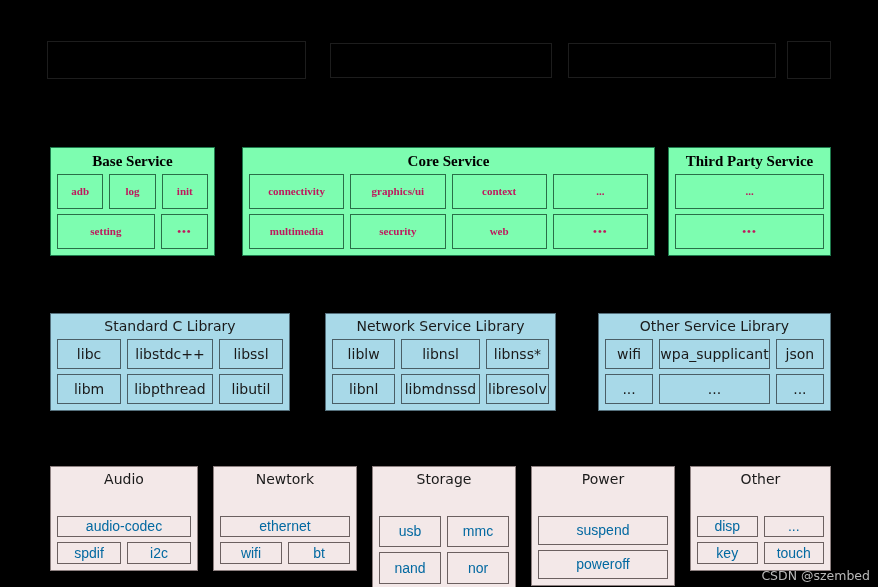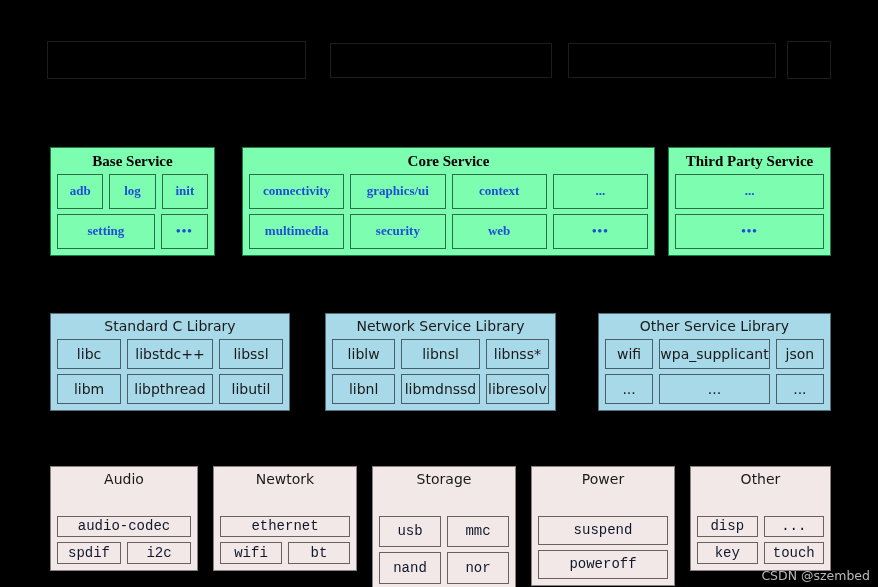--- a/index.html
+++ b/index.html
@@ -77,22 +77,22 @@
     font-family: "Liberation Serif", serif;
     font-weight: bold;
     font-size: 15px;
     color: #000000;
   }
   .theme-service .cell {
     background: #7dfdb0;
     border: 1px solid #2a6e48;
     font-family: "Liberation Serif", serif;
     font-weight: bold;
-    font-size: 13px;
-    color: #1d4ed8;
+    font-size: 11px;
+    color: #be185d;
   }
 
   
   .theme-library {
     background: #a8d9e8;
     border-color: #55707c;
   }
   .theme-library .group-title {
     font-family: "DejaVu Sans", sans-serif;
     font-weight: normal;
@@ -116,24 +116,24 @@
   }
   .theme-driver .group-title {
     font-family: "DejaVu Sans", sans-serif;
     font-weight: normal;
     font-size: 14px;
     color: #1a1a1a;
   }
   .theme-driver .cell {
     background: #f3e8e8;
     border: 1px solid #6b6060;
-    font-family: Liberation Mono, monospace;
+    font-family: Liberation Sans, sans-serif;
     font-weight: normal;
     font-size: 14px;
-    color: #0f172a;
+    color: #0369a1;
   }
 
   
   .dots-bold { letter-spacing: 1px; font-size: 15px; }
   .dots-small { font-size: 13px; letter-spacing: 0px; }
 
   
   .watermark {
     position: absolute;
     right: 8px;

